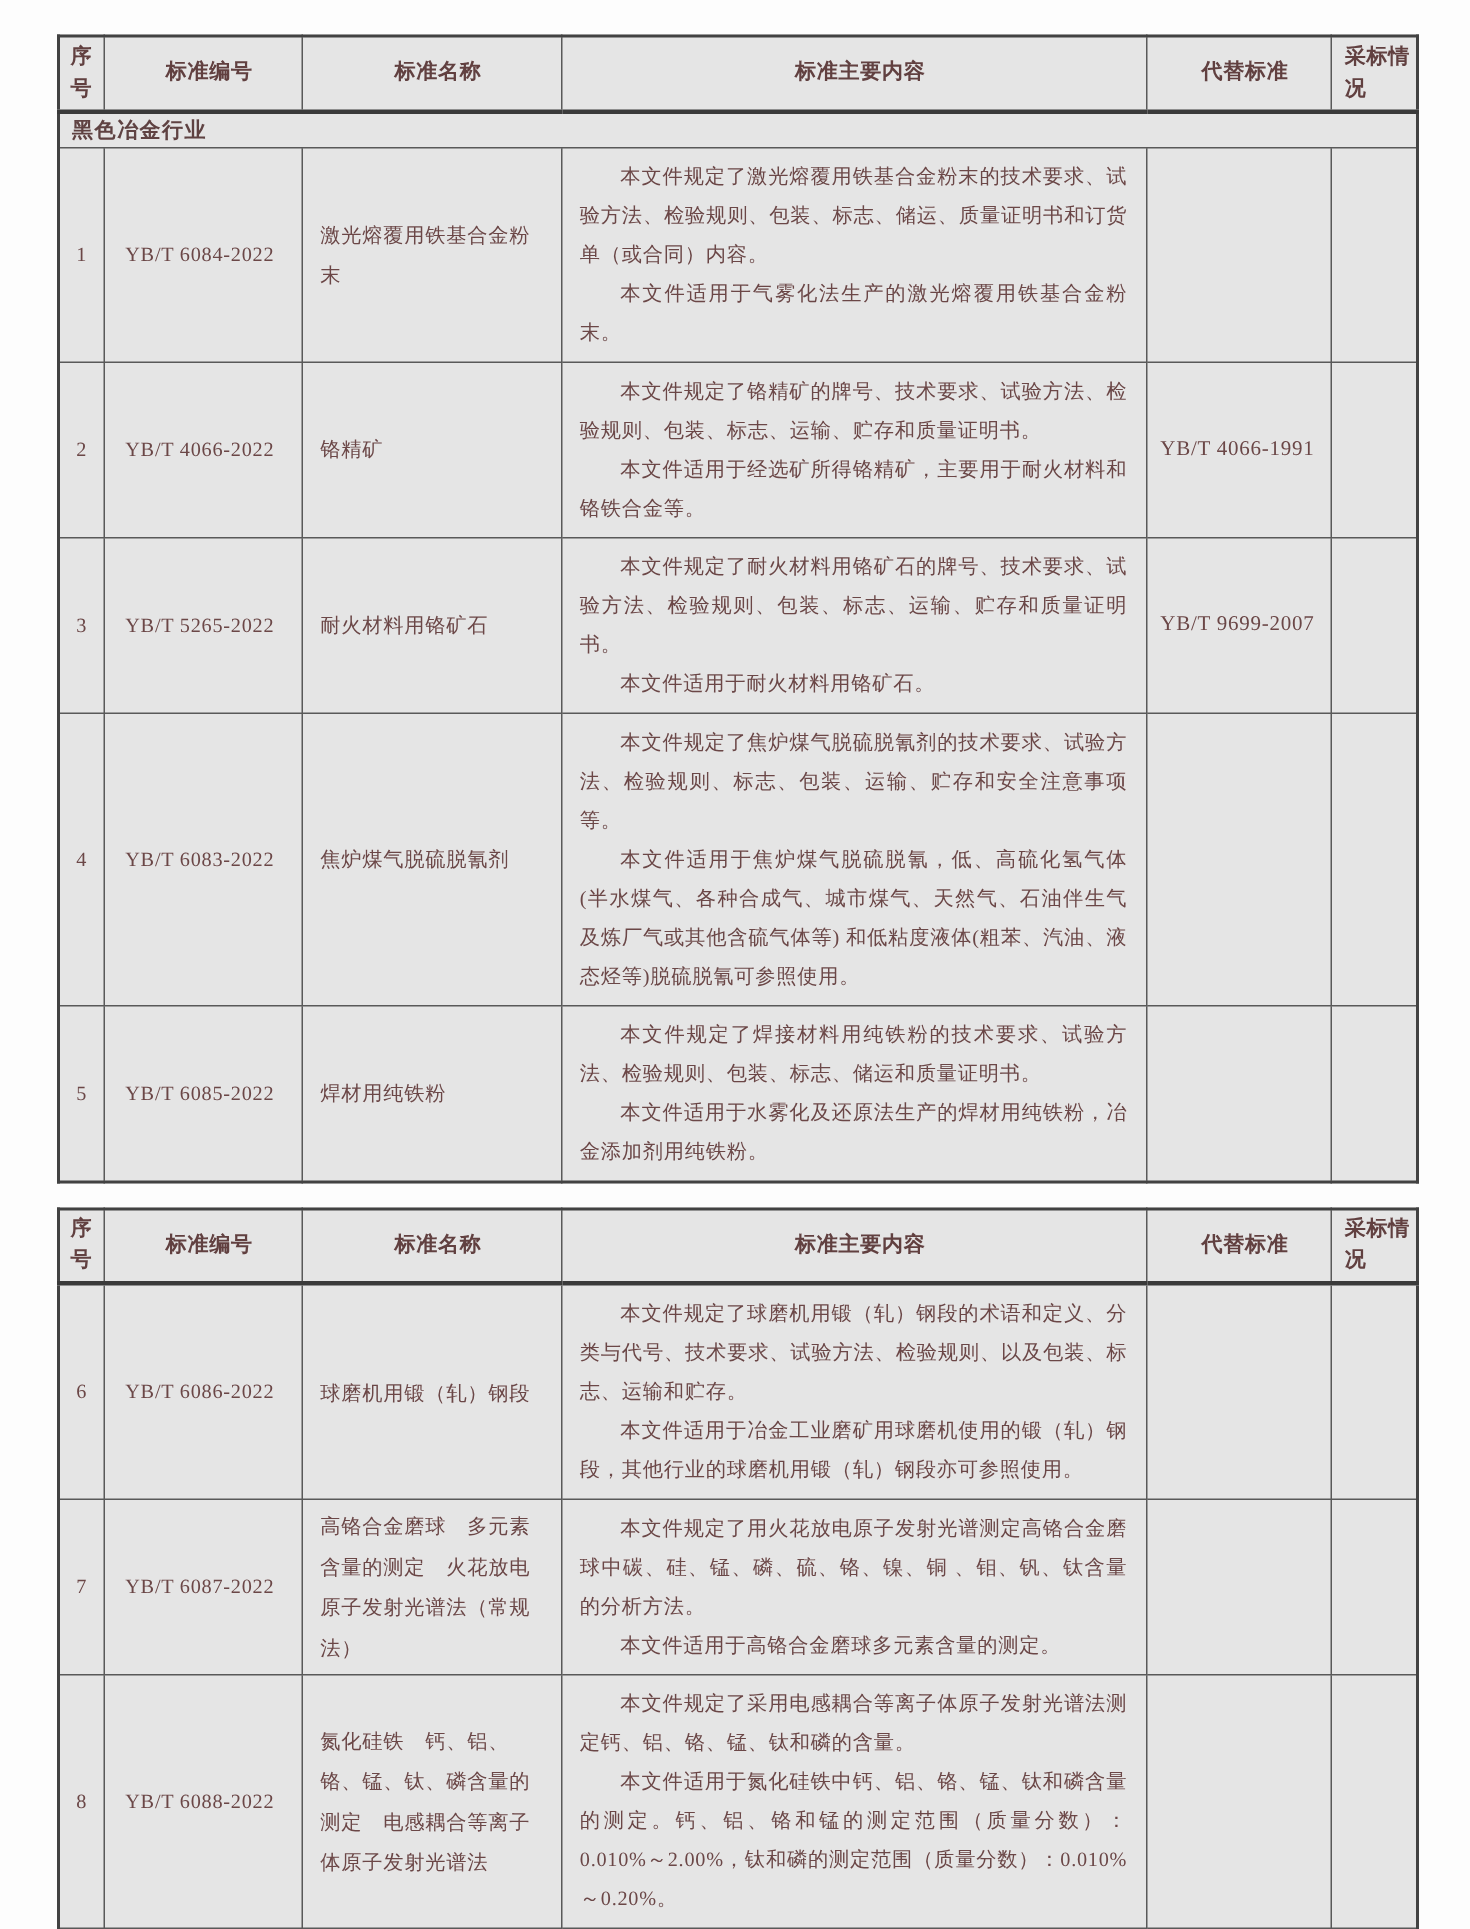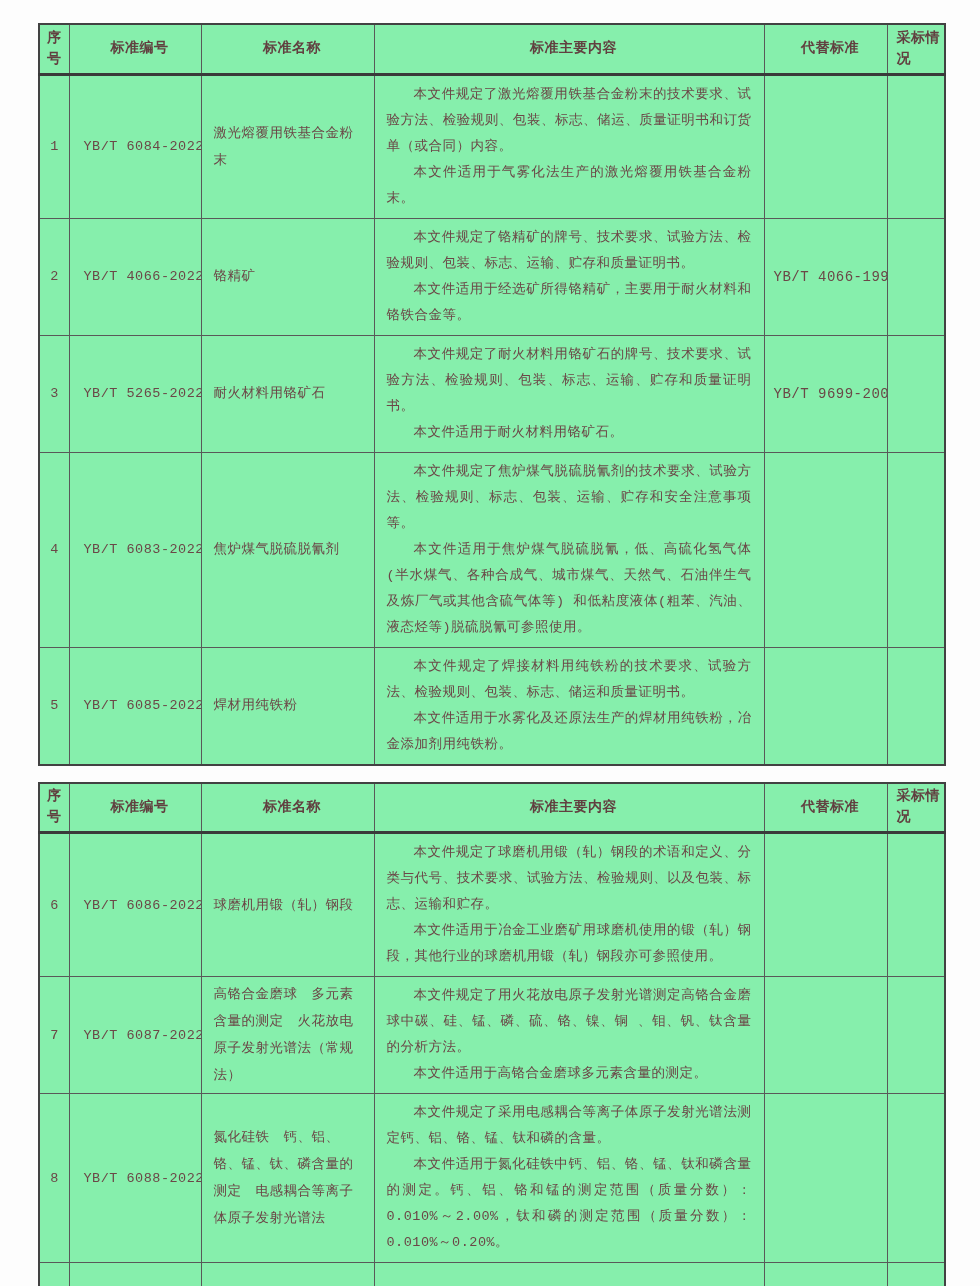--- a/index.html
+++ b/index.html
@@ -14,23 +14,22 @@
     height: 1286px;
     background: #fdfdfd;
     box-sizing: border-box;
     padding: 23px 36px 0 38px;
     color: #6b4747;
   }
   table.std-table {
     border-collapse: collapse;
     table-layout: fixed;
     width: 906px;
-    background: #86efac;
+    background: #e5e5e5;
     border: 2px solid #424242;
-    font-family: Liberation Mono, monospace;
   }
   .table-gap { height: 16px; }
   th, td {
     border: 1px solid #595959;
     vertical-align: middle;
     box-sizing: border-box;
     overflow: hidden;
   }
   thead th {
     border-bottom: 3px solid #3a3a3a;
@@ -115,20 +114,23 @@
       <tr style="height:50px">
         <th class="c-no">序号</th>
         <th>标准编号</th>
         <th>标准名称</th>
         <th>标准主要内容</th>
         <th>代替标准</th>
         <th class="c-adoption">采标情况</th>
       </tr>
     </thead>
     <tbody>
+      <tr class="section-row" style="height:23px">
+        <td colspan="6">黑色冶金行业</td>
+      </tr>
 
       <tr style="height:117px">
         <td class="c-no">1</td>
         <td class="c-code">YB/T 6084-2022</td>
         <td class="c-name">激光熔覆用铁基合金粉末</td>
         <td class="c-content">
           <p>本文件规定了激光熔覆用铁基合金粉末的技术要求、试验方法、检验规则、包装、标志、储运、质量证明书和订货单（或合同）内容。</p>
           <p>本文件适用于气雾化法生产的激光熔覆用铁基合金粉末。</p>
         </td>
         <td class="c-replaces"></td>

